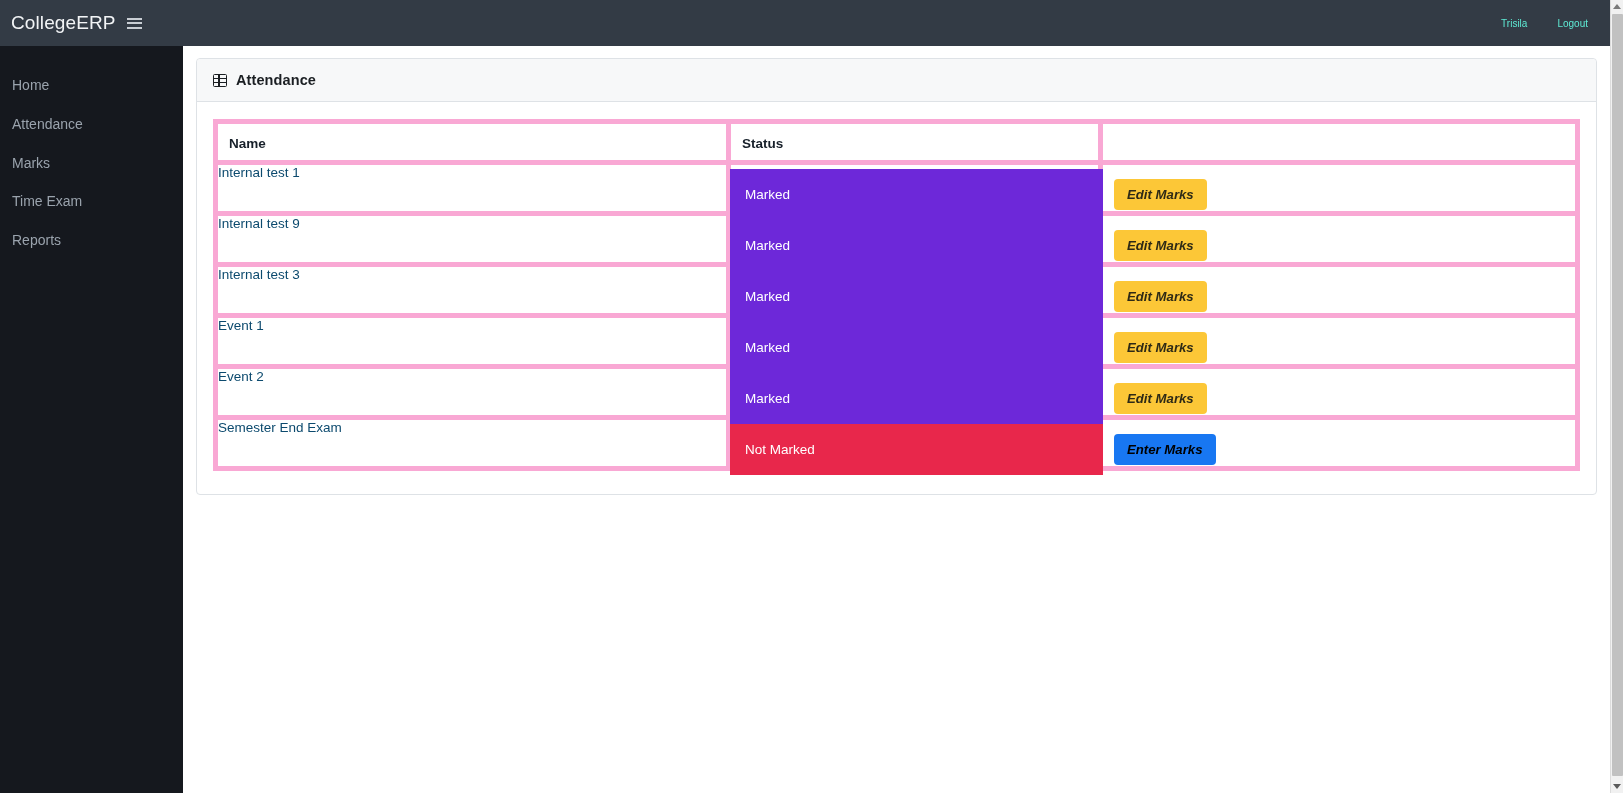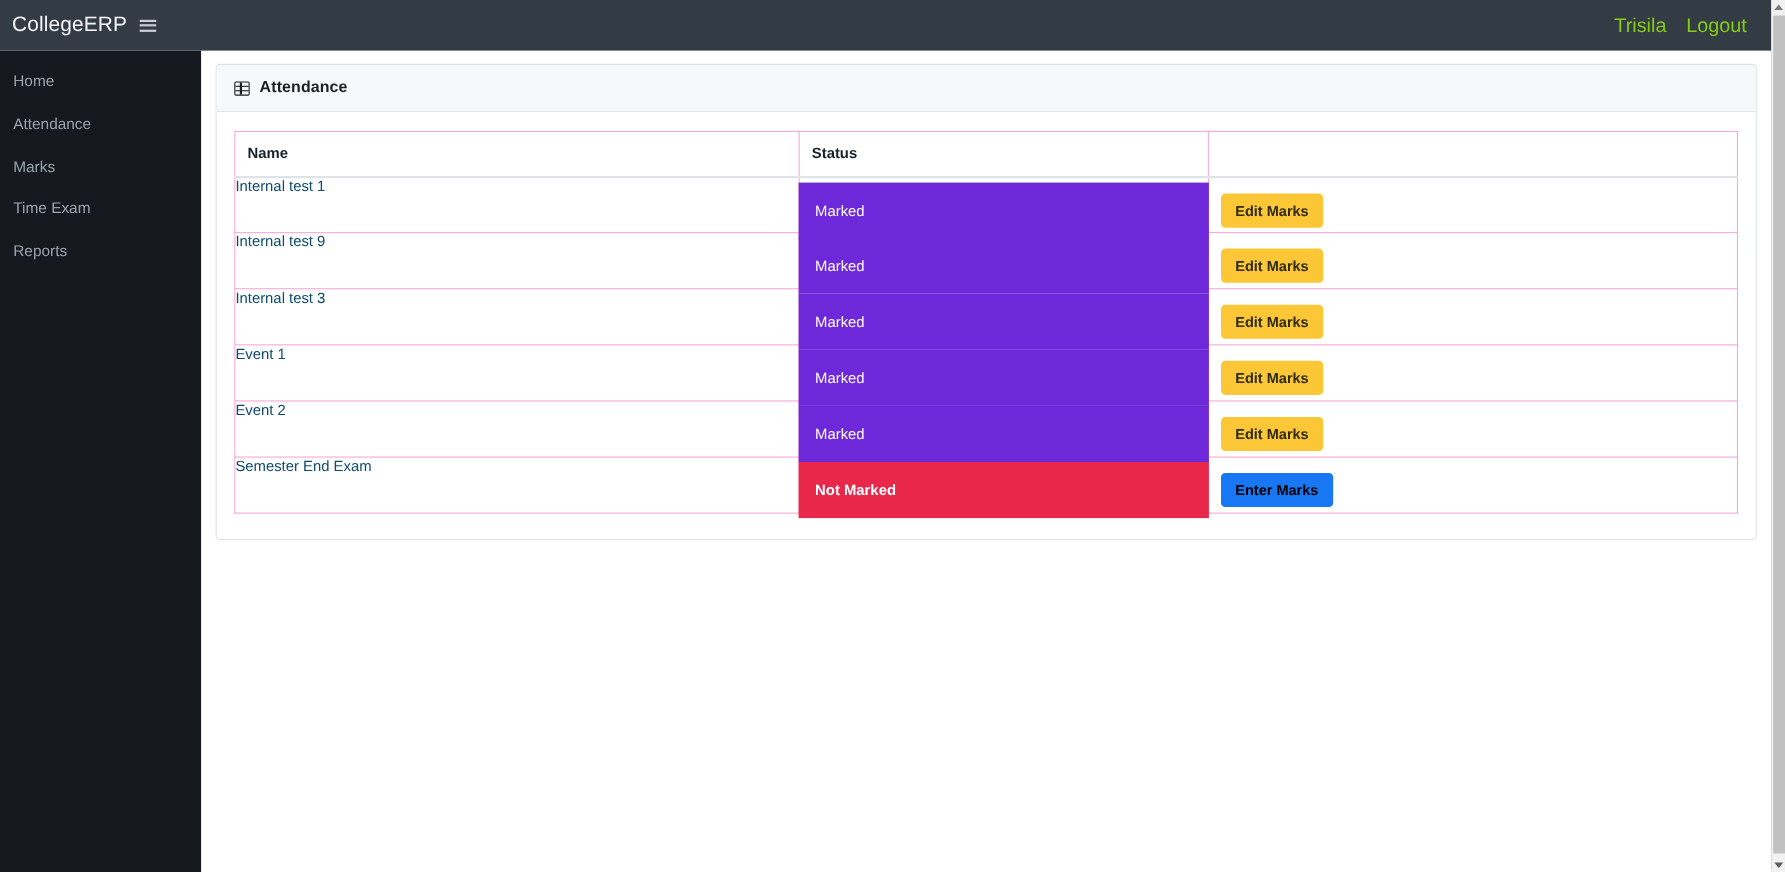--- a/index.html
+++ b/index.html
@@ -56,34 +56,35 @@
     background: #c9ced4;
   }
   .nav-right {
     margin-left: auto;
     display: flex;
     align-items: center;
     gap: 18px;
     margin-right: 22px;
   }
   .nav-link {
-    color: #84cc16;
-    font-size: 18px;
+    color: #5eead4;
+    font-size: 10px;
     text-decoration: none;
     cursor: pointer;
+    margin-left: 12px;
   }
 
   
   .sidebar {
     position: absolute;
     top: 46px; left: 0;
     width: 183px;
     height: 747px;
     background: #15181e;
-    padding-top: 8px;
+    padding-top: 20px;
   }
   .side-item {
     display: block;
     color: #9aa3ad;
     font-size: 14px;
     padding: 11px 0 11px 12px;
     text-decoration: none;
     cursor: pointer;
     line-height: 1.2;
   }
@@ -152,21 +153,21 @@
     padding: 17px 16px 23px 16px;
   }
 
   table.attendance {
     width: 100%;
     border-collapse: collapse;
     table-layout: fixed;
   }
   table.attendance th,
   table.attendance td {
-    border: 1px solid #f9a8d4;
+    border: 5px solid #f9a8d4;
     vertical-align: top;
     padding: 0;
     margin-left: 48px;
   }
   table.attendance th {
     font-size: 13.5px;
     font-weight: bold;
     color: #17202a;
     text-align: left;
     height: 41px;
@@ -196,36 +197,37 @@
     width: 373px;
     height: 51px;
     display: flex;
     align-items: center;
     padding-left: 15px;
     color: #ffffff;
     font-size: 13.5px;
     z-index: 2;
   }
   .status-chip.marked     { background: #6d28d9; }
-  .status-chip.not-marked { background: #e8274b; font-weight: bold; }
+  .status-chip.not-marked { background: #e8274b; }
 
   .cell-action { position: relative; overflow: visible; }
   .action-btn {
     position: absolute;
     left: 11px;
     top: 14px;
     border: none;
     border-radius: 4px;
     font-size: 13.2px;
     font-weight: bold;
     padding: 8px 13px;
     cursor: pointer;
     white-space: nowrap;
     font-family: "Liberation Sans", sans-serif;
     z-index: 3;
+    font-style: italic;
   }
   .action-btn.edit {
     background: #fcc737;
     color: #2e2a16;
   }
   .action-btn.enter {
     background: #1877f2;
     color: #000000;
   }
 

